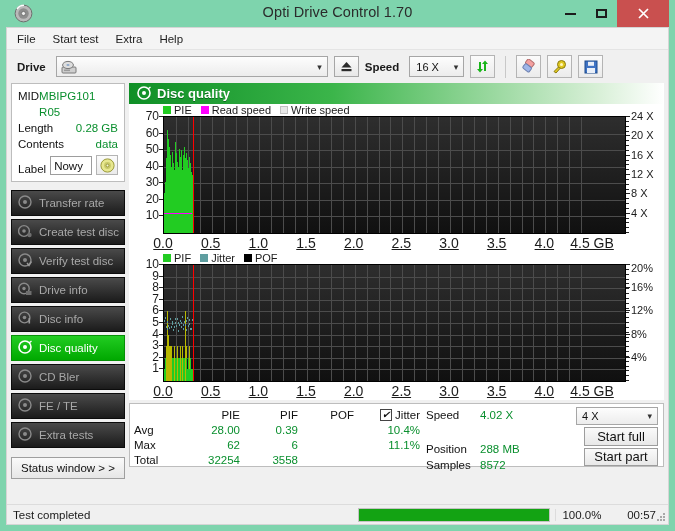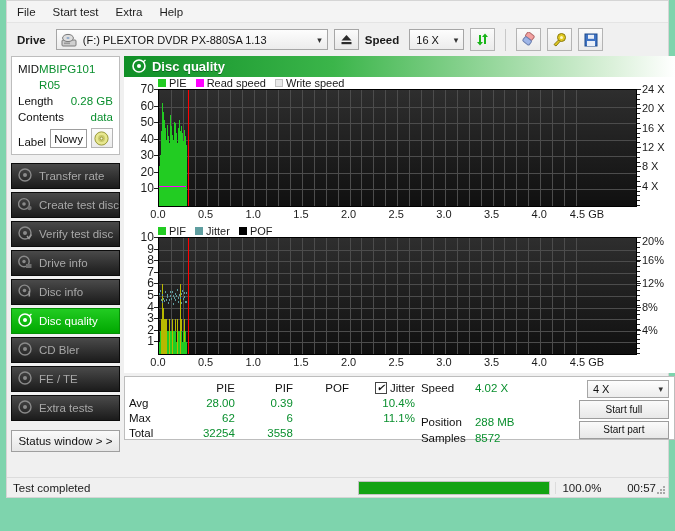--- a/index.html
+++ b/index.html
@@ -154,21 +154,21 @@
   }
   .y2tick {
     position:absolute; left:5px; transform:translateY(-50%);
     font-size:11px; color:#1b1b1b; white-space:nowrap;
   }
   .ydash { position:absolute; right:0; width:4px; height:1px; background:#222; }
   .y2dash { position:absolute; left:0; width:4px; height:1px; background:#222; }
   .xaxis { position:absolute; left:34px; right:38px; bottom:0; height:18px; }
   .xtick {
     position:absolute; top:1px; transform:translateX(-50%);
-    font-size:11px; color:#1b1b1b; white-space:nowrap;
+    font-size:14px; color:#1b1b1b; white-space:nowrap;text-decoration:underline;
   }
   .bar { position:absolute; bottom:0; width:1px; }
   .cursor-line { position:absolute; top:0; bottom:0; width:1px; background:#f00; }
   .speedline { position:absolute; height:1px; }
   .jitline { position:absolute; width:1px; background:#5f9ea0; }
 
   
   #statsbox {
     margin-top:3px; background:#fff; border:1px solid #bdbdbd;
     height:64px; position:relative; display:flex;
@@ -188,23 +188,23 @@
   #stats-mid { width:122px; padding:3px 0 0 4px; }
   .mrow { display:flex; font-size:11.5px; height:16px; align-items:center; }
   .mrow .mk { width:54px; color:#111; }
   .mrow .mv { color:#0a8f2e; }
   #stats-right {
     flex:1; padding:3px 5px 0 0; display:flex; flex-direction:column;
     align-items:flex-end; gap:2px;
   }
   #speed-sel { width:82px; height:19px; padding-left:5px; }
   .actbtn {
-    width:90px; height:19px; background:linear-gradient(#fafafa,#e8e8e8);
+    width:74px; height:19px; background:linear-gradient(#fafafa,#e8e8e8);
     border:1px solid #9d9d9d; display:flex; align-items:center; justify-content:center;
-    font-size:10px; color:#111;margin-left:40px;
+    font-size:13px; color:#111;margin-left:40px;
   }
 
   
   #statusbar {
     position:absolute; left:0; right:0; bottom:0; height:20px;
     background:#f0f0f0; border-top:1px solid #dcdcdc;
     display:flex; align-items:center; font-size:11.5px; color:#1a1a1a;
   }
   #sb-text { width:352px; padding-left:6px; }
   #sb-prog {
@@ -216,20 +216,42 @@
   #sb-time { flex:1; text-align:right; padding-right:12px; }
   #sb-grip {
     position:absolute; right:2px; bottom:2px; width:10px; height:10px;
   }
 </style>
 </head>
 <body style="background: rgb(126, 212, 173);">
 
 <div id="window" style="background: rgb(126, 212, 173);">
 
+  <div id="titlebar">
+    <span id="app-icon">
+      <svg width="19" height="19" viewBox="0 0 19 19">
+        <circle cx="9.5" cy="9.5" r="8.4" fill="#b9b9b9" stroke="#6e6e6e"></circle>
+        <circle cx="9.5" cy="9.5" r="5.2" fill="#8d8d8d"></circle>
+        <circle cx="9.5" cy="9.5" r="2.1" fill="#efefef" stroke="#777"></circle>
+        <path d="M3 5 A8.4 8.4 0 0 1 10 1.3" stroke="#fff" fill="none" stroke-width="1.4"></path>
+      </svg>
+    </span>
+    <div id="title-text">Opti Drive Control 1.70</div>
+    <div class="win-btn" id="btn-min">
+      <i class="min-glyph"></i>
+    </div>
+    <div class="win-btn" id="btn-max">
+      <i class="max-glyph"></i>
+    </div>
+    <div class="win-btn" id="btn-close" style="background: rgb(201, 80, 79);">
+      <svg width="13" height="13" viewBox="0 0 13 13">
+        <path d="M2 2 L11 11 M11 2 L2 11" stroke="#fff" stroke-width="1.7"></path>
+      </svg>
+    </div>
+  </div>
 
   <div id="client">
 
     <div id="menubar">
       <div>File</div>
       <div>Start test</div>
       <div>Extra</div>
       <div>Help</div>
     </div>
 
@@ -237,21 +259,20 @@
       <span class="lbl">Drive</span>
       <div class="combo" id="drive-combo">
         <span class="dicon">
           <svg width="16" height="15" viewBox="0 0 16 15">
             <rect x="1" y="7" width="14" height="6" rx="1" fill="#cfcfcf" stroke="#7a7a7a"></rect>
             <ellipse cx="7" cy="5" rx="5.4" ry="3.6" fill="#dedede" stroke="#7a7a7a"></ellipse>
             <ellipse cx="7" cy="5" rx="1.6" ry="1.1" fill="#8fa8c8"></ellipse>
             <rect x="3" y="9.5" width="6" height="1.6" fill="#9a9a9a"></rect>
           </svg>
         </span>
-        <span>(F:)  PLEXTOR DVDR  PX-880SA 1.13</span>
         <span class="chev">▾</span>
       </div>
       <div id="eject-btn">
         <svg width="13" height="13" viewBox="0 0 13 13">
           <path d="M6.5 2 L11.5 7.5 L1.5 7.5 Z" fill="#2b2b2b"></path>
           <rect x="1.5" y="9" width="10" height="2.2" fill="#2b2b2b"></rect>
         </svg>
       </div>
       <span class="lbl">Speed</span>
       <div class="combo" id="speed-combo">

